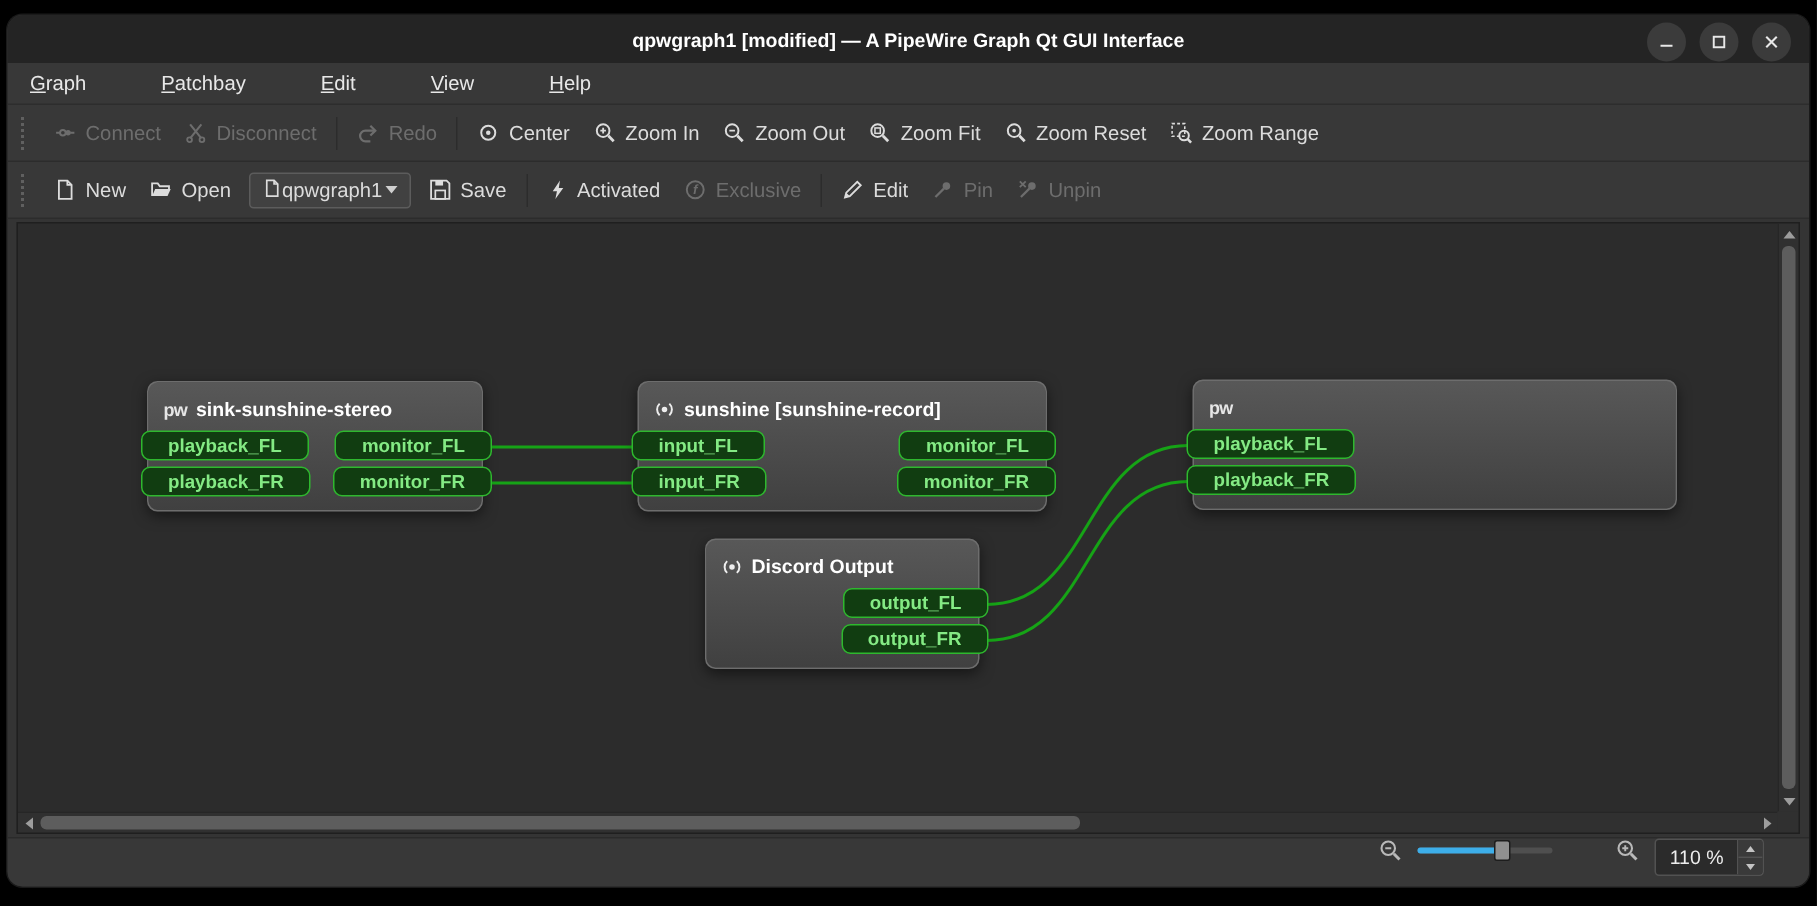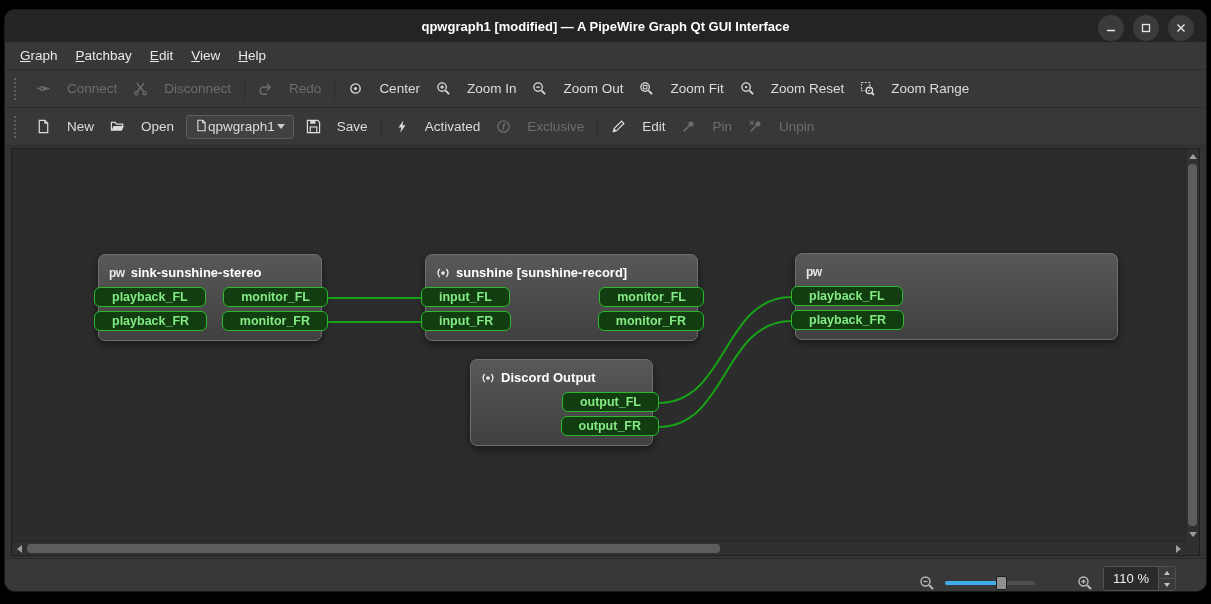--- a/index.html
+++ b/index.html
@@ -6,27 +6,27 @@
     font-family:"Liberation Sans","DejaVu Sans",sans-serif;-webkit-font-smoothing:antialiased;}
   .window{position:absolute;left:5px;top:10px;width:1201px;height:581px;background:#383838;
     border-radius:10px;overflow:hidden;display:flex;flex-direction:column;box-shadow:0 0 0 1px #1a1a1a;}
   
   .titlebar{height:32px;background:#242424;display:flex;align-items:center;justify-content:center;position:relative;flex:0 0 auto;}
   .title{color:#ffffff;font-weight:bold;font-size:13px;}
   .win-controls{position:absolute;right:12px;top:5px;display:flex;gap:9px;}
   .win-btn{width:26px;height:26px;border-radius:50%;background:#3b3b3b;display:flex;align-items:center;justify-content:center;}
   .win-btn svg{display:block;}
   
-  .menubar{height:27px;background:#383838;display:flex;align-items:center;padding-left:6px;color:#e8e8e8;font-size:13.5px;border-bottom:1px solid #2d2d2d;flex:0 0 auto;}
+  .menubar{height:27px;background:#383838;display:flex;align-items:center;padding-left:6px;color:#e8e8e8;font-size:13.5px;border-bottom:1px solid #2d2d2d;flex:0 0 auto;gap:32px;}
   .menu-item{display:inline-block;padding:3px 9px;border-radius:3px;}
   .menu-item::first-letter{text-decoration:underline;}
   
   .toolbar{height:37px;background:#383838;border-bottom:1px solid #2c2c2c;display:flex;align-items:center;padding:0 6px;color:#dcdcdc;font-size:13.5px;flex:0 0 auto;}
   .tb-handle{width:4px;height:22px;border-left:2px dotted #606060;margin:0 8px 0 3px;}
-  .tb-btn{display:flex;align-items:center;gap:16px;padding:5px 8px;border-radius:3px;white-space:nowrap;}
+  .tb-btn{display:flex;align-items:center;gap:6px;padding:5px 8px;border-radius:3px;white-space:nowrap;}
   .tb-btn .tb-icon{display:flex;align-items:center;}
   .tb-btn svg{display:block;}
   .tb-btn.disabled{color:#6d6d6d;}
   .tb-sep{width:1px;height:22px;background:#2c2c2c;margin:0 5px;}
   .tb-combo{display:flex;align-items:center;gap:0;border:1px solid #5c5c5c;background:#414141;border-radius:3px;padding:3px 8px;margin:0 4px;}
   .combo-arrow{width:0;height:0;border-left:4px solid transparent;border-right:4px solid transparent;border-top:5px solid #cfcfcf;margin-left:2px;}
   
   .central{flex:1 1 auto;padding:2px 6px;background:#343434;min-height:0;}
   .canvas-frame{position:relative;width:100%;height:100%;background:#2c2c2c;border:1px solid #1f1f1f;box-sizing:border-box;overflow:hidden;}
   .viewport{position:absolute;left:0;top:0;right:14px;bottom:14px;overflow:hidden;}
@@ -45,21 +45,21 @@
   .hscroll{position:absolute;left:0;right:14px;bottom:0;height:14px;background:#303030;border-top:1px solid #262626;box-sizing:border-box;}
   .sb-corner{position:absolute;right:0;bottom:0;width:14px;height:14px;background:#303030;}
   .v-handle{position:absolute;left:2px;right:2px;top:15px;height:362px;background:#5d5d5d;border-radius:4px;}
   .h-handle{position:absolute;top:2px;bottom:2px;left:15px;width:693px;background:#5d5d5d;border-radius:4px;}
   .sb-arrow{position:absolute;display:flex;align-items:center;justify-content:center;width:14px;height:14px;}
   .arr-up{width:0;height:0;border-left:4px solid transparent;border-right:4px solid transparent;border-bottom:5px solid #9d9d9d;}
   .arr-down{width:0;height:0;border-left:4px solid transparent;border-right:4px solid transparent;border-top:5px solid #9d9d9d;}
   .arr-left{width:0;height:0;border-top:4px solid transparent;border-bottom:4px solid transparent;border-right:5px solid #9d9d9d;}
   .arr-right{width:0;height:0;border-top:4px solid transparent;border-bottom:4px solid transparent;border-left:5px solid #9d9d9d;}
   
-  .statusbar{height:32px;background:#383838;border-top:1px solid #2a2a2a;display:flex;align-items:flex-end;justify-content:flex-end;gap:10px;padding:0 30px 0 10px;flex:0 0 auto;}
+  .statusbar{height:32px;background:#383838;border-top:1px solid #2a2a2a;display:flex;align-items:flex-start;justify-content:flex-end;gap:10px;padding:0 30px 0 10px;flex:0 0 auto;}
   .zoom-icon{color:#b9b9b9;display:flex;align-items:center;}
   .slider{position:relative;width:90px;height:16px;}
   .slider-groove{position:absolute;left:0;right:0;top:6px;height:4px;background:#4f4f4f;border-radius:2px;}
   .slider-fill{position:absolute;left:0;top:6px;height:4px;width:62%;background:#3daee9;border-radius:2px;}
   .slider-handle{position:absolute;left:calc(62% - 5px);top:1px;width:11px;height:14px;background:#909090;border:1px solid #1d1d1d;border-radius:2px;box-sizing:border-box;}
   .spacer28{width:22px;}
   .spinbox{display:flex;align-items:stretch;background:#2b2b2b;border:1px solid #525252;border-radius:3px;height:23px;overflow:hidden;}
   .spin-value{display:flex;align-items:center;padding:0 9px;color:#ededed;font-size:13px;}
   .spin-arrows{display:flex;flex-direction:column;border-left:1px solid #525252;}
   .spin-btn{width:16px;flex:1;display:flex;align-items:center;justify-content:center;background:#3a3a3a;}

